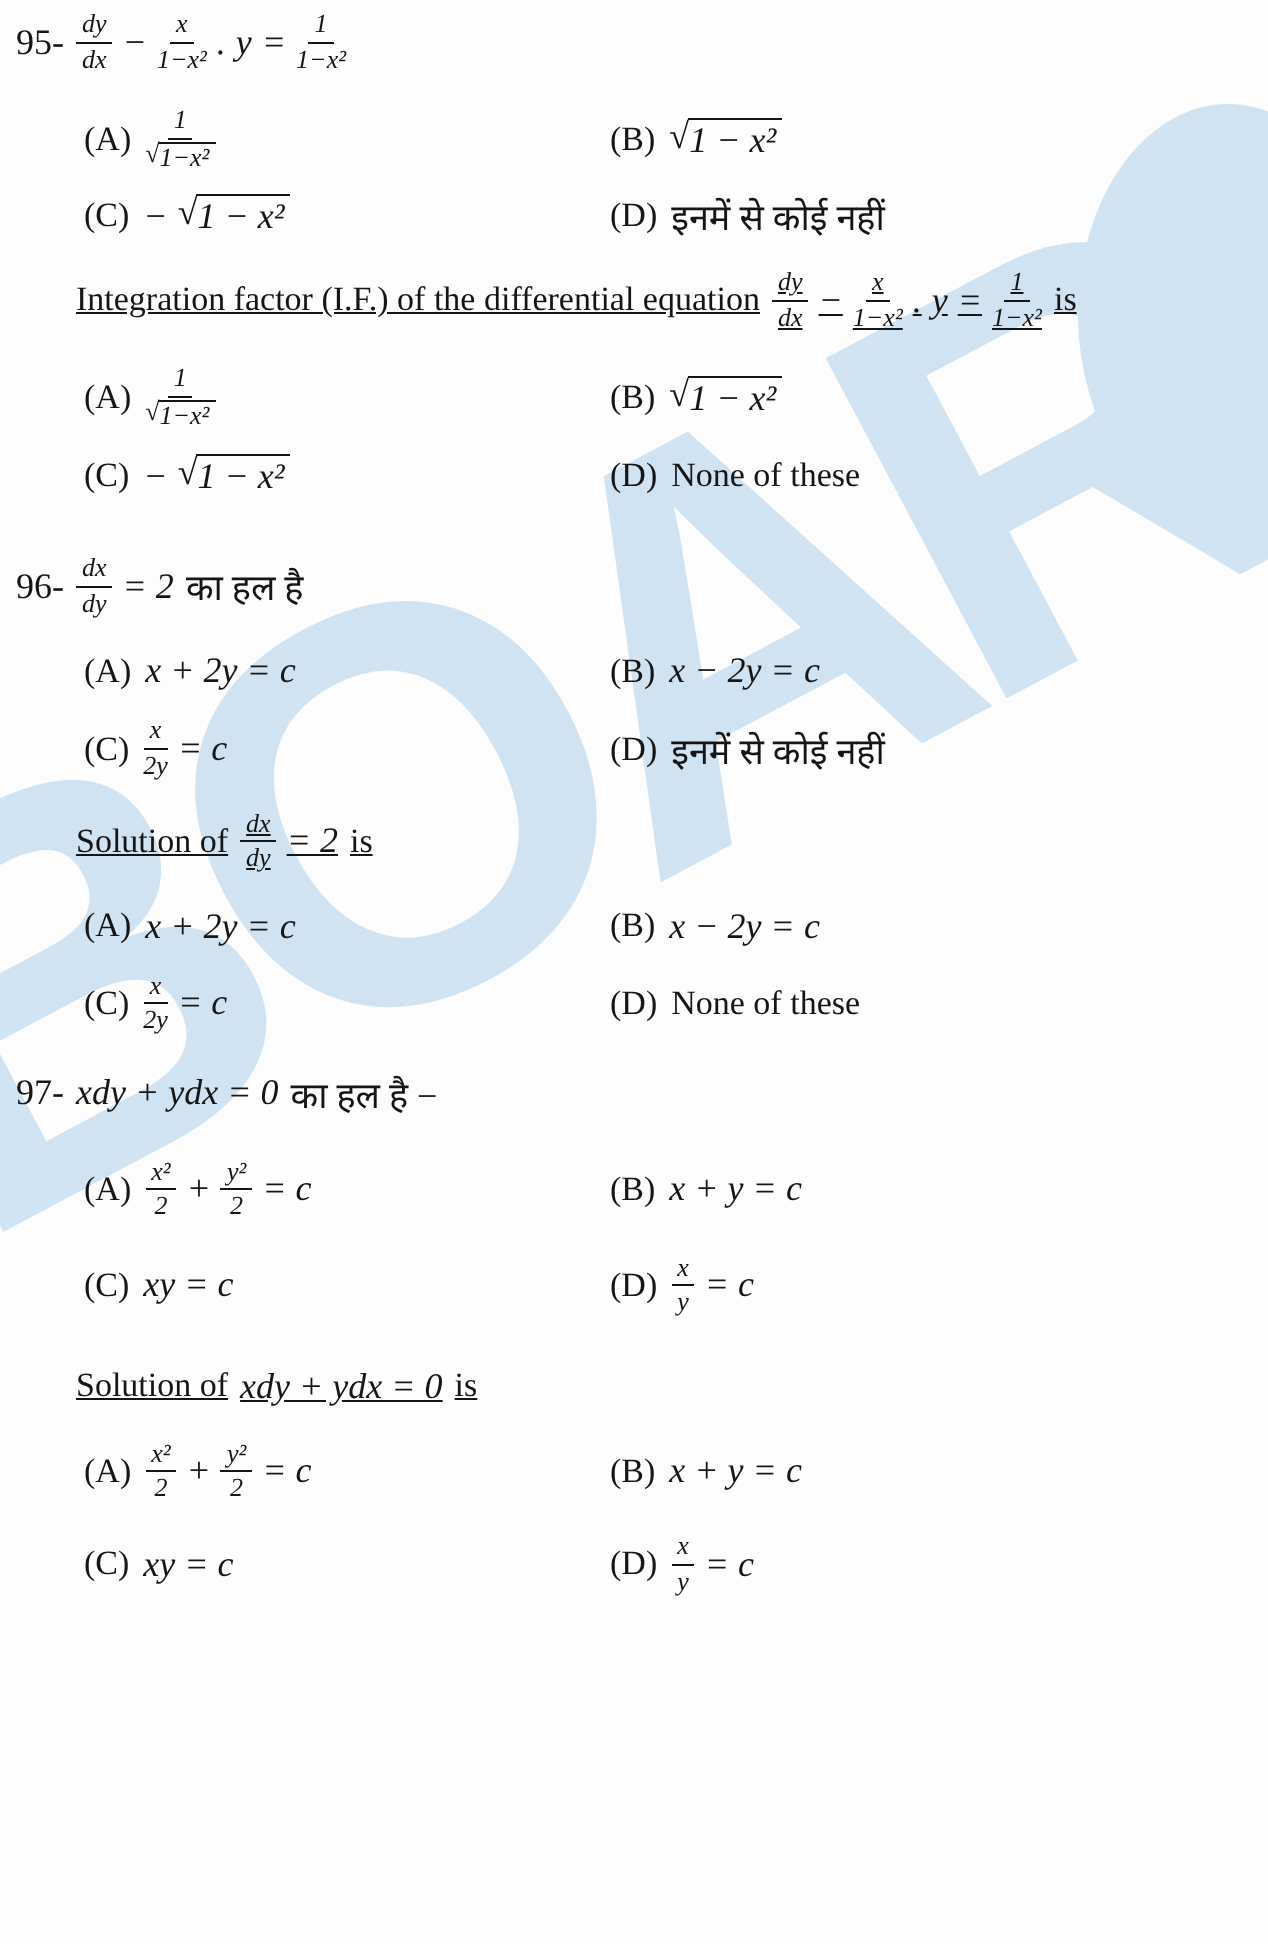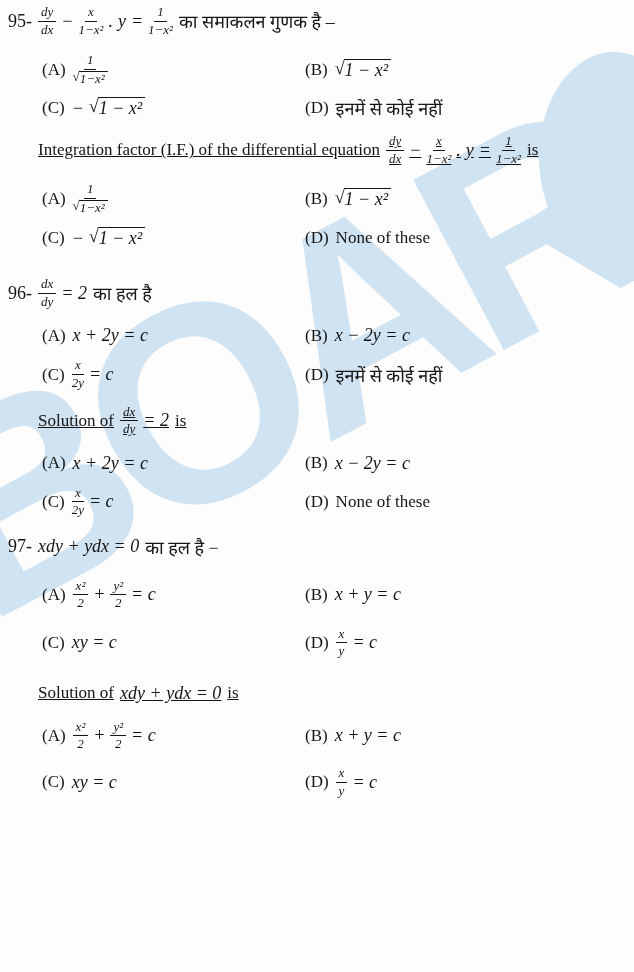--- a/index.html
+++ b/index.html
@@ -68,21 +68,20 @@
         <span class="fden">1−x²</span>
       </span>
       <span>.</span>
       <span>y</span>
       <span>=</span>
       <span class="frac">
         <span class="fnum">1</span>
         <span class="fden">1−x²</span>
       </span>
     </span>
-    <span class="hi">का समाकलन गुणक है –</span>
   </div>
 
   <div class="opt-row" style="margin-top:16px">
     <div class="c1">
       <span class="lbl">(A)</span>
       <span class="math">
         <span class="frac">
           <span class="fnum">1</span>
           <span class="fden">
             <span class="sqrt">

